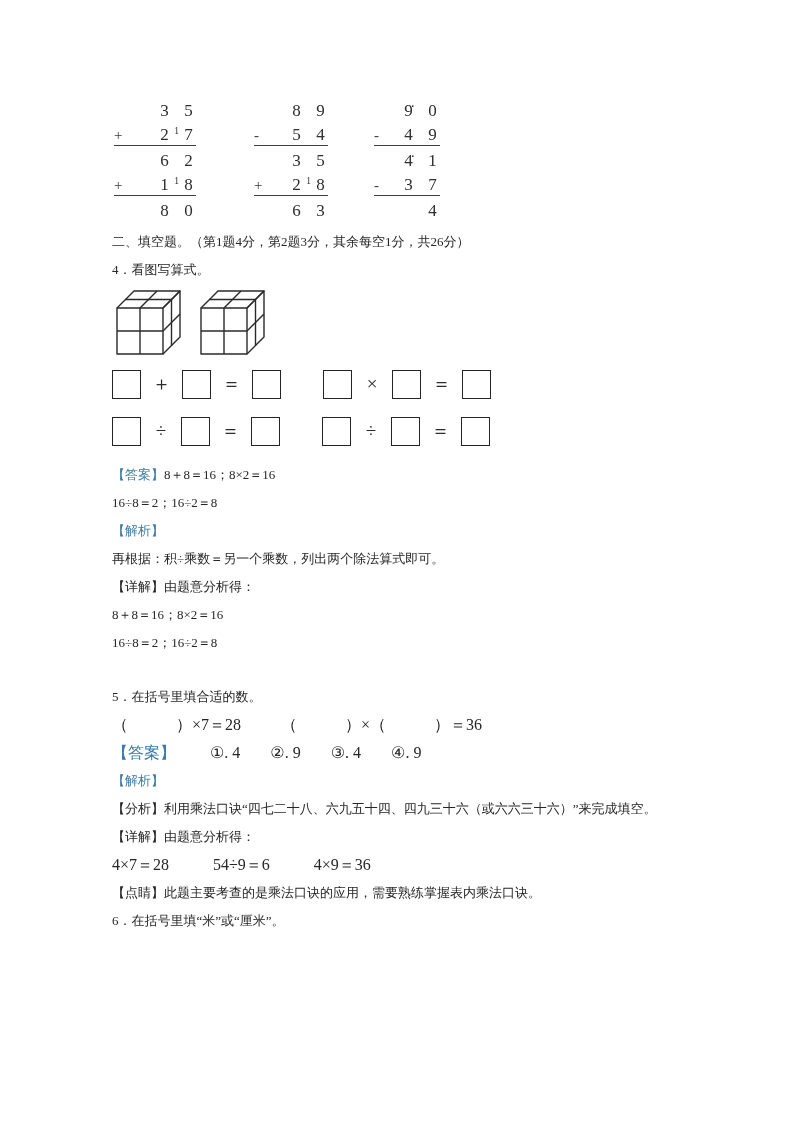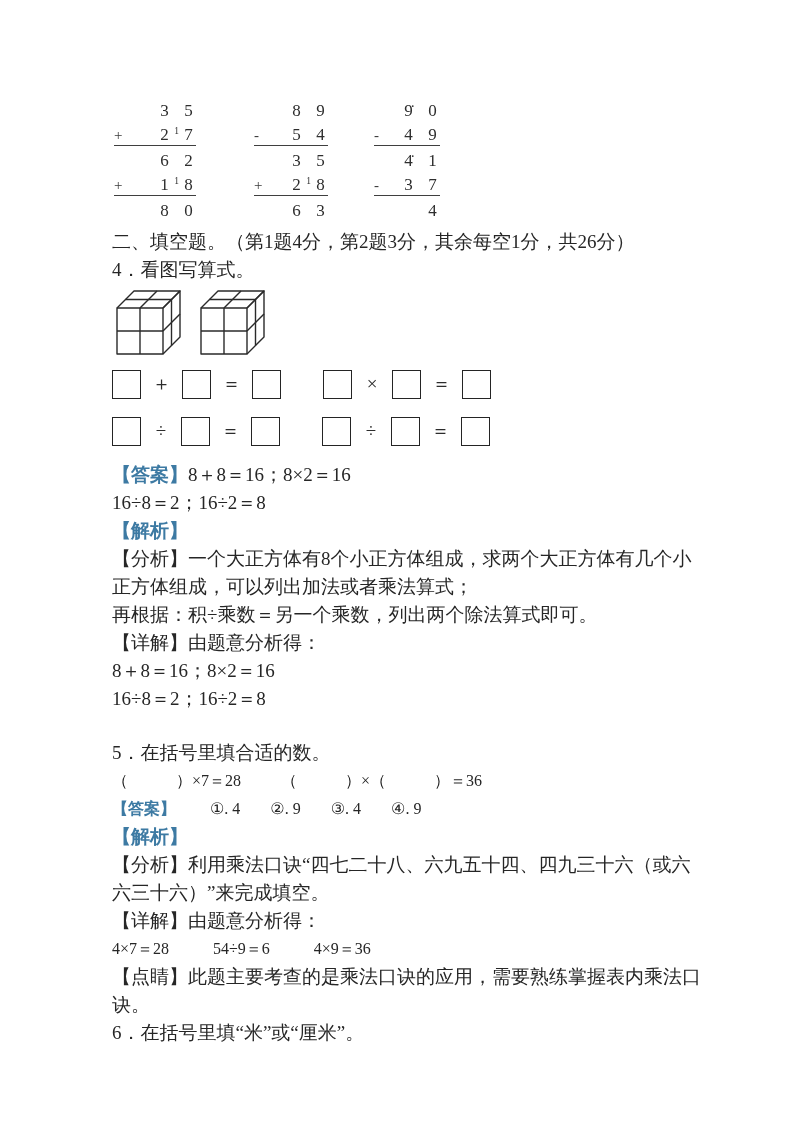--- a/index.html
+++ b/index.html
@@ -23,23 +23,23 @@
   }
   .vrow.u { padding-bottom:1px; border-bottom:1px solid #3f3f3f; margin-bottom:4px; }
   .vop { margin-right:auto; font-size:15px; color:#3a3a3a; }
   .vd { display:inline-block; width:15px; text-align:center; }
   .vc {
     display:inline-block; width:9px; font-size:9.5px; color:#2e2e2e;
     align-self:flex-end; transform:translateY(-2px); text-align:center;
   }
   
   .flow { position:relative; padding:0 90px 0 112px; }
-  .line { line-height:28px; font-size:19px; }
+  .line { line-height:28px; font-size:13px; }
   .sec-title { margin-top:228px; }
-  .blue { color:#3d7aa3;font-weight:bold; }
+  .blue { color:#3d7aa3; }
   
   .cubes { display:flex; gap:18px; margin:6px 0 0 4px; height:68px; align-items:flex-start; }
   .cubes svg { display:block; }
   
   .eqrow { display:flex; align-items:center; margin-top:10px; height:32px; gap:42px; }
   .eqrow.r2 { margin-top:15px; }
   .eqgroup { display:flex; align-items:center; gap:11px; }
   .abox {
     width:29px; height:29px; border:1.5px solid #242424; background:#fff;
     flex:0 0 auto;
@@ -219,21 +219,20 @@
         <span class="eqop">÷</span>
         <span class="abox"></span>
         <span class="eqop">＝</span>
         <span class="abox"></span>
       </div>
     </div>
 
     <p class="line mt14"><span class="blue">【答案】</span><span>8＋8＝16；8×2＝16</span></p>
     <p class="line">16÷8＝2；16÷2＝8</p>
     <p class="line"><span class="blue">【解析】</span></p>
-    <p class="line">【分析】一个大正方体有8个小正方体组成，求两个大正方体有几个小正方体组成，可以列出加法或者乘法算式；</p>
     <p class="line">再根据：积÷乘数＝另一个乘数，列出两个除法算式即可。</p>
     <p class="line">【详解】由题意分析得：</p>
     <p class="line">8＋8＝16；8×2＝16</p>
     <p class="line">16÷8＝2；16÷2＝8</p>
 
     <p class="line mt26">5．在括号里填合适的数。</p>
     <div class="exprrow">
       <span>（　　　）×7＝28</span>
       <span>（　　　）×（　　　）＝36</span>
     </div>

